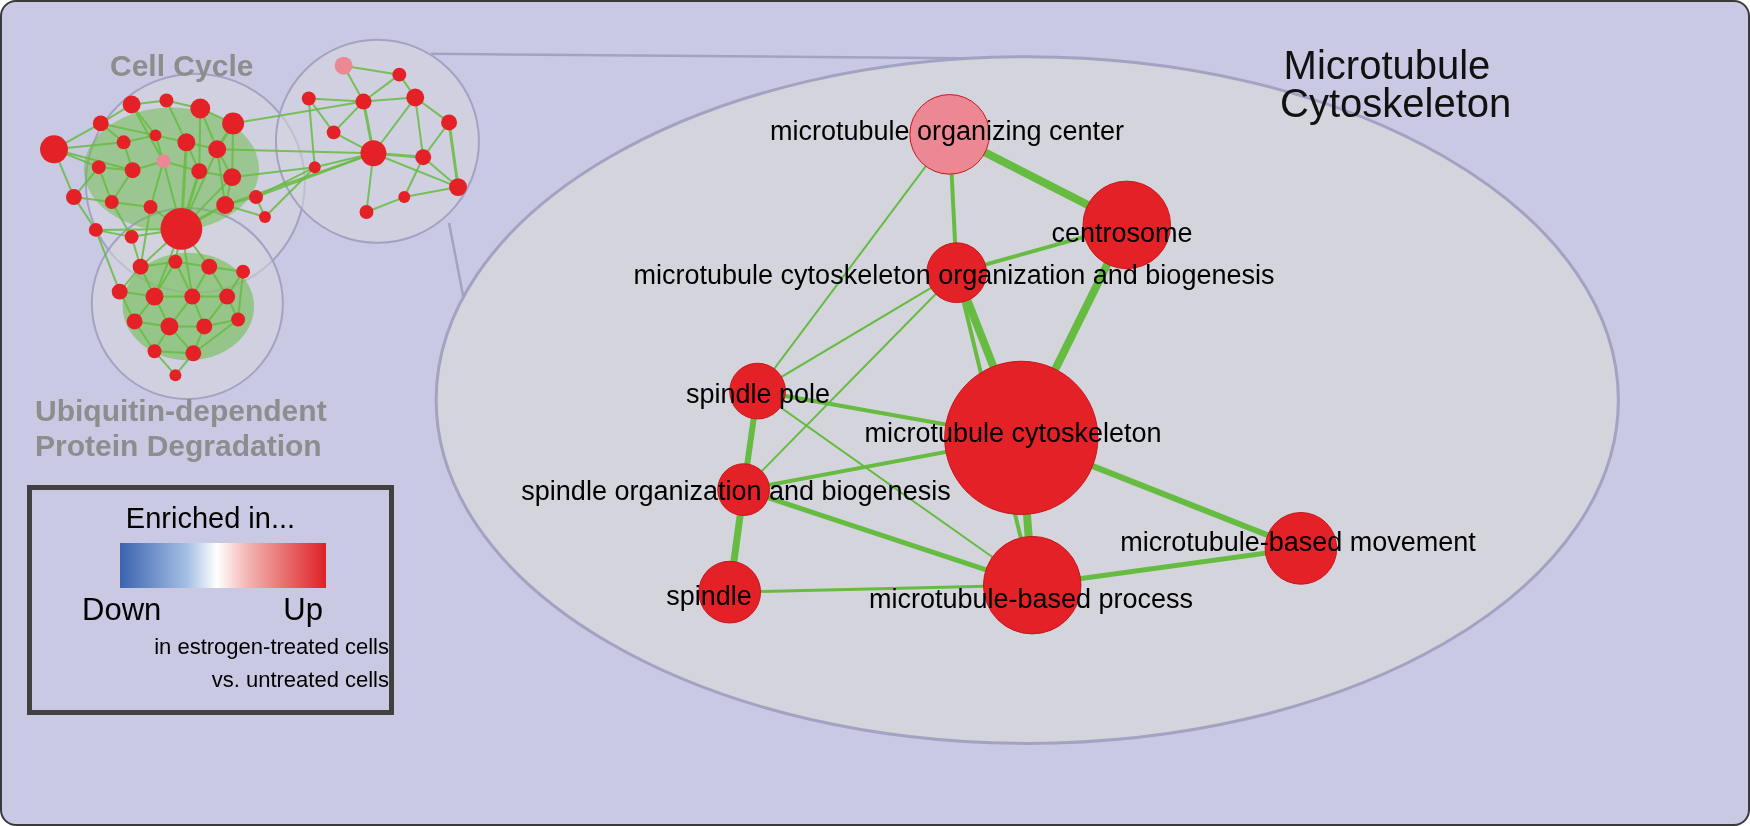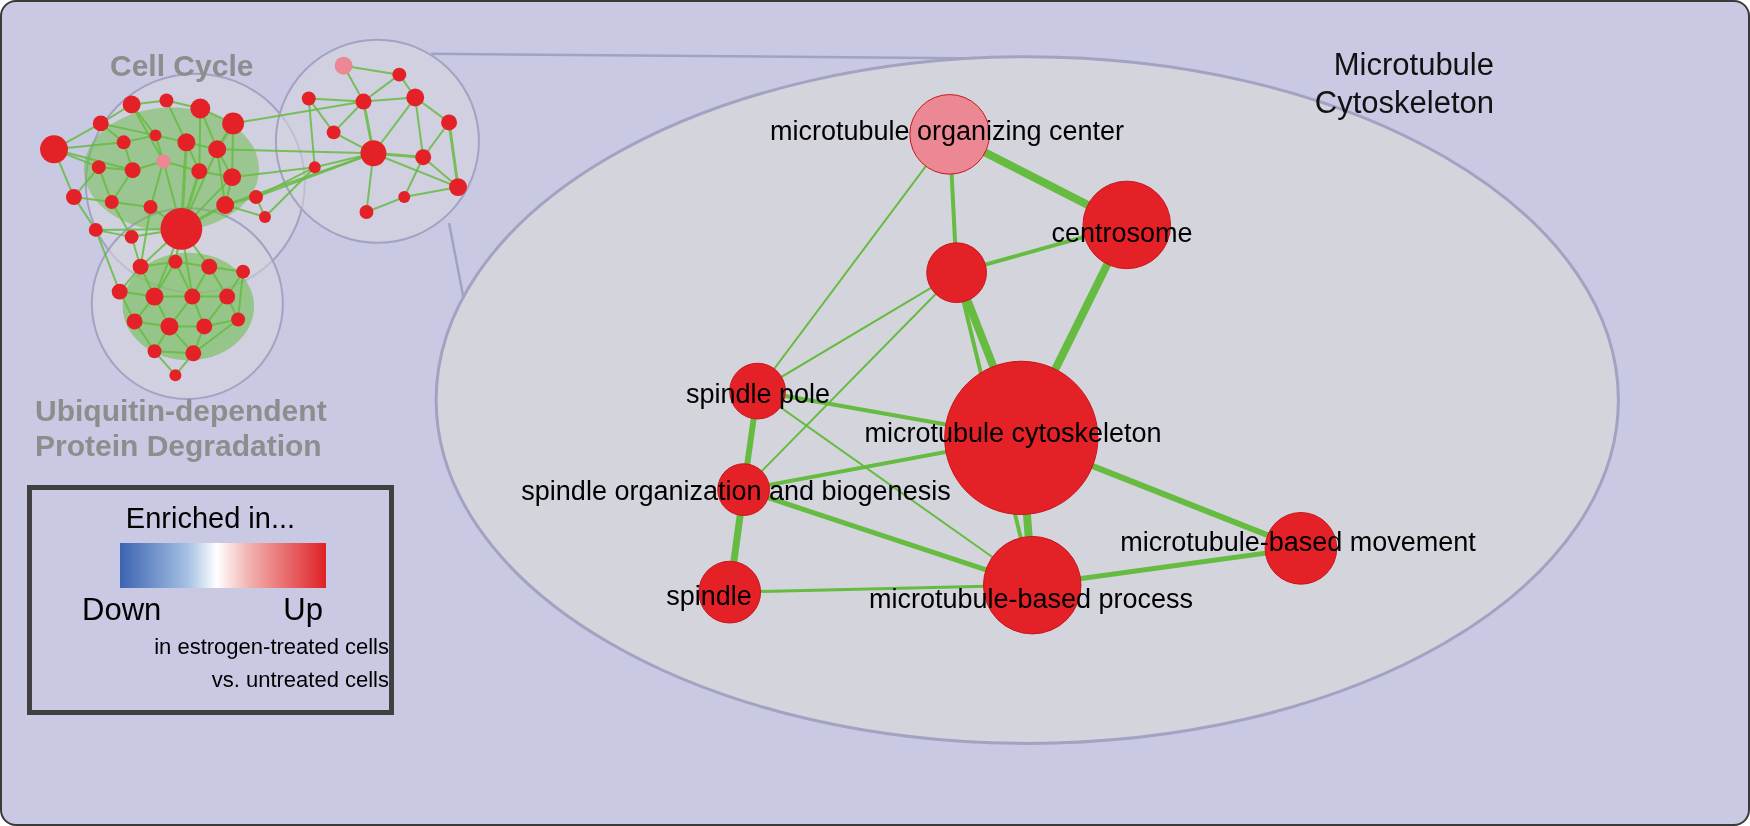--- a/index.html
+++ b/index.html
@@ -6,22 +6,22 @@
   .canvas{
     position:relative;width:1750px;height:826px;
     background:#c9c9e3;border:2px solid #3a3a3a;border-radius:16px;
     overflow:hidden;box-sizing:border-box;
     font-family:"Liberation Sans",sans-serif;color:#000;
   }
   #net-svg{position:absolute;left:0;top:0;width:100%;height:100%;display:block;}
   #labels{position:absolute;left:0;top:0;width:100%;height:100%;}
   .lbl{position:absolute;white-space:nowrap;}
   .gray{font-size:30px;color:#8d8d8d;font-weight:bold;}
-  .title-wrap{position:absolute;left:1278px;top:44px;width:214px;text-align:right;
-    font-size:31px;color:#111;line-height:38px;}
+  .title-wrap{position:absolute;left:1278px;top:44px;width:214px;text-align:center;
+    font-size:40px;color:#111;line-height:38px;}
   .node-label{position:absolute;transform:translate(-50%,-50%);font-size:27px;
     color:#000;white-space:nowrap;}
   .legend{position:absolute;left:25px;top:483px;width:367px;height:230px;
     border:5px solid #404040;box-sizing:border-box;}
   .legend-title{position:absolute;top:12px;width:100%;text-align:center;font-size:29px;}
   .grad{position:absolute;left:88px;top:53px;width:206px;height:45px;}
   .du-row{position:absolute;top:102px;left:0;right:0;display:flex;
     justify-content:space-between;padding:0 66px 0 50px;font-size:31px;}
   .legend-sub{position:absolute;width:100%;text-align:right;font-size:22px;}
   .sub1{top:144px;}
@@ -242,20 +242,21 @@
       <circle cx="1022" cy="438" r="77" fill="#e32126" stroke="#c8151b" stroke-width="1"></circle>
       <circle cx="743" cy="490" r="26" fill="#e32126" stroke="#c8151b" stroke-width="1"></circle>
       <circle cx="729" cy="593" r="31" fill="#e32126" stroke="#c8151b" stroke-width="1"></circle>
       <circle cx="1033" cy="586" r="49" fill="#e32126" stroke="#c8151b" stroke-width="1"></circle>
       <circle cx="1303" cy="549" r="36" fill="#e32126" stroke="#c8151b" stroke-width="1"></circle>
     </svg>
 
   <div id="labels">
       <div class="node-label" style="left: 945px; top: 129px;">microtubule organizing center</div>
       <div class="node-label" style="left: 1120px; top: 231px;">centrosome</div>
+      <div class="node-label" style="left: 952px; top: 273px;">microtubule cytoskeleton organization and biogenesis</div>
       <div class="node-label" style="left: 756px; top: 392px;">spindle pole</div>
       <div class="node-label" style="left: 1011px; top: 431px;">microtubule cytoskeleton</div>
       <div class="node-label" style="left: 734px; top: 489px;">spindle organization and biogenesis</div>
       <div class="node-label" style="left: 707px; top: 594px;">spindle</div>
       <div class="node-label" style="left: 1029px; top: 577px; margin-top: 20px;">microtubule-based process</div>
       <div class="node-label" style="left: 1296px; top: 540px;">microtubule-based movement</div>
     </div>
 
   <div class="lbl gray" style="left:108px;top:47px">Cell Cycle</div>
   <div class="lbl gray" style="left:33px;top:392px">Ubiquitin-dependent</div>

